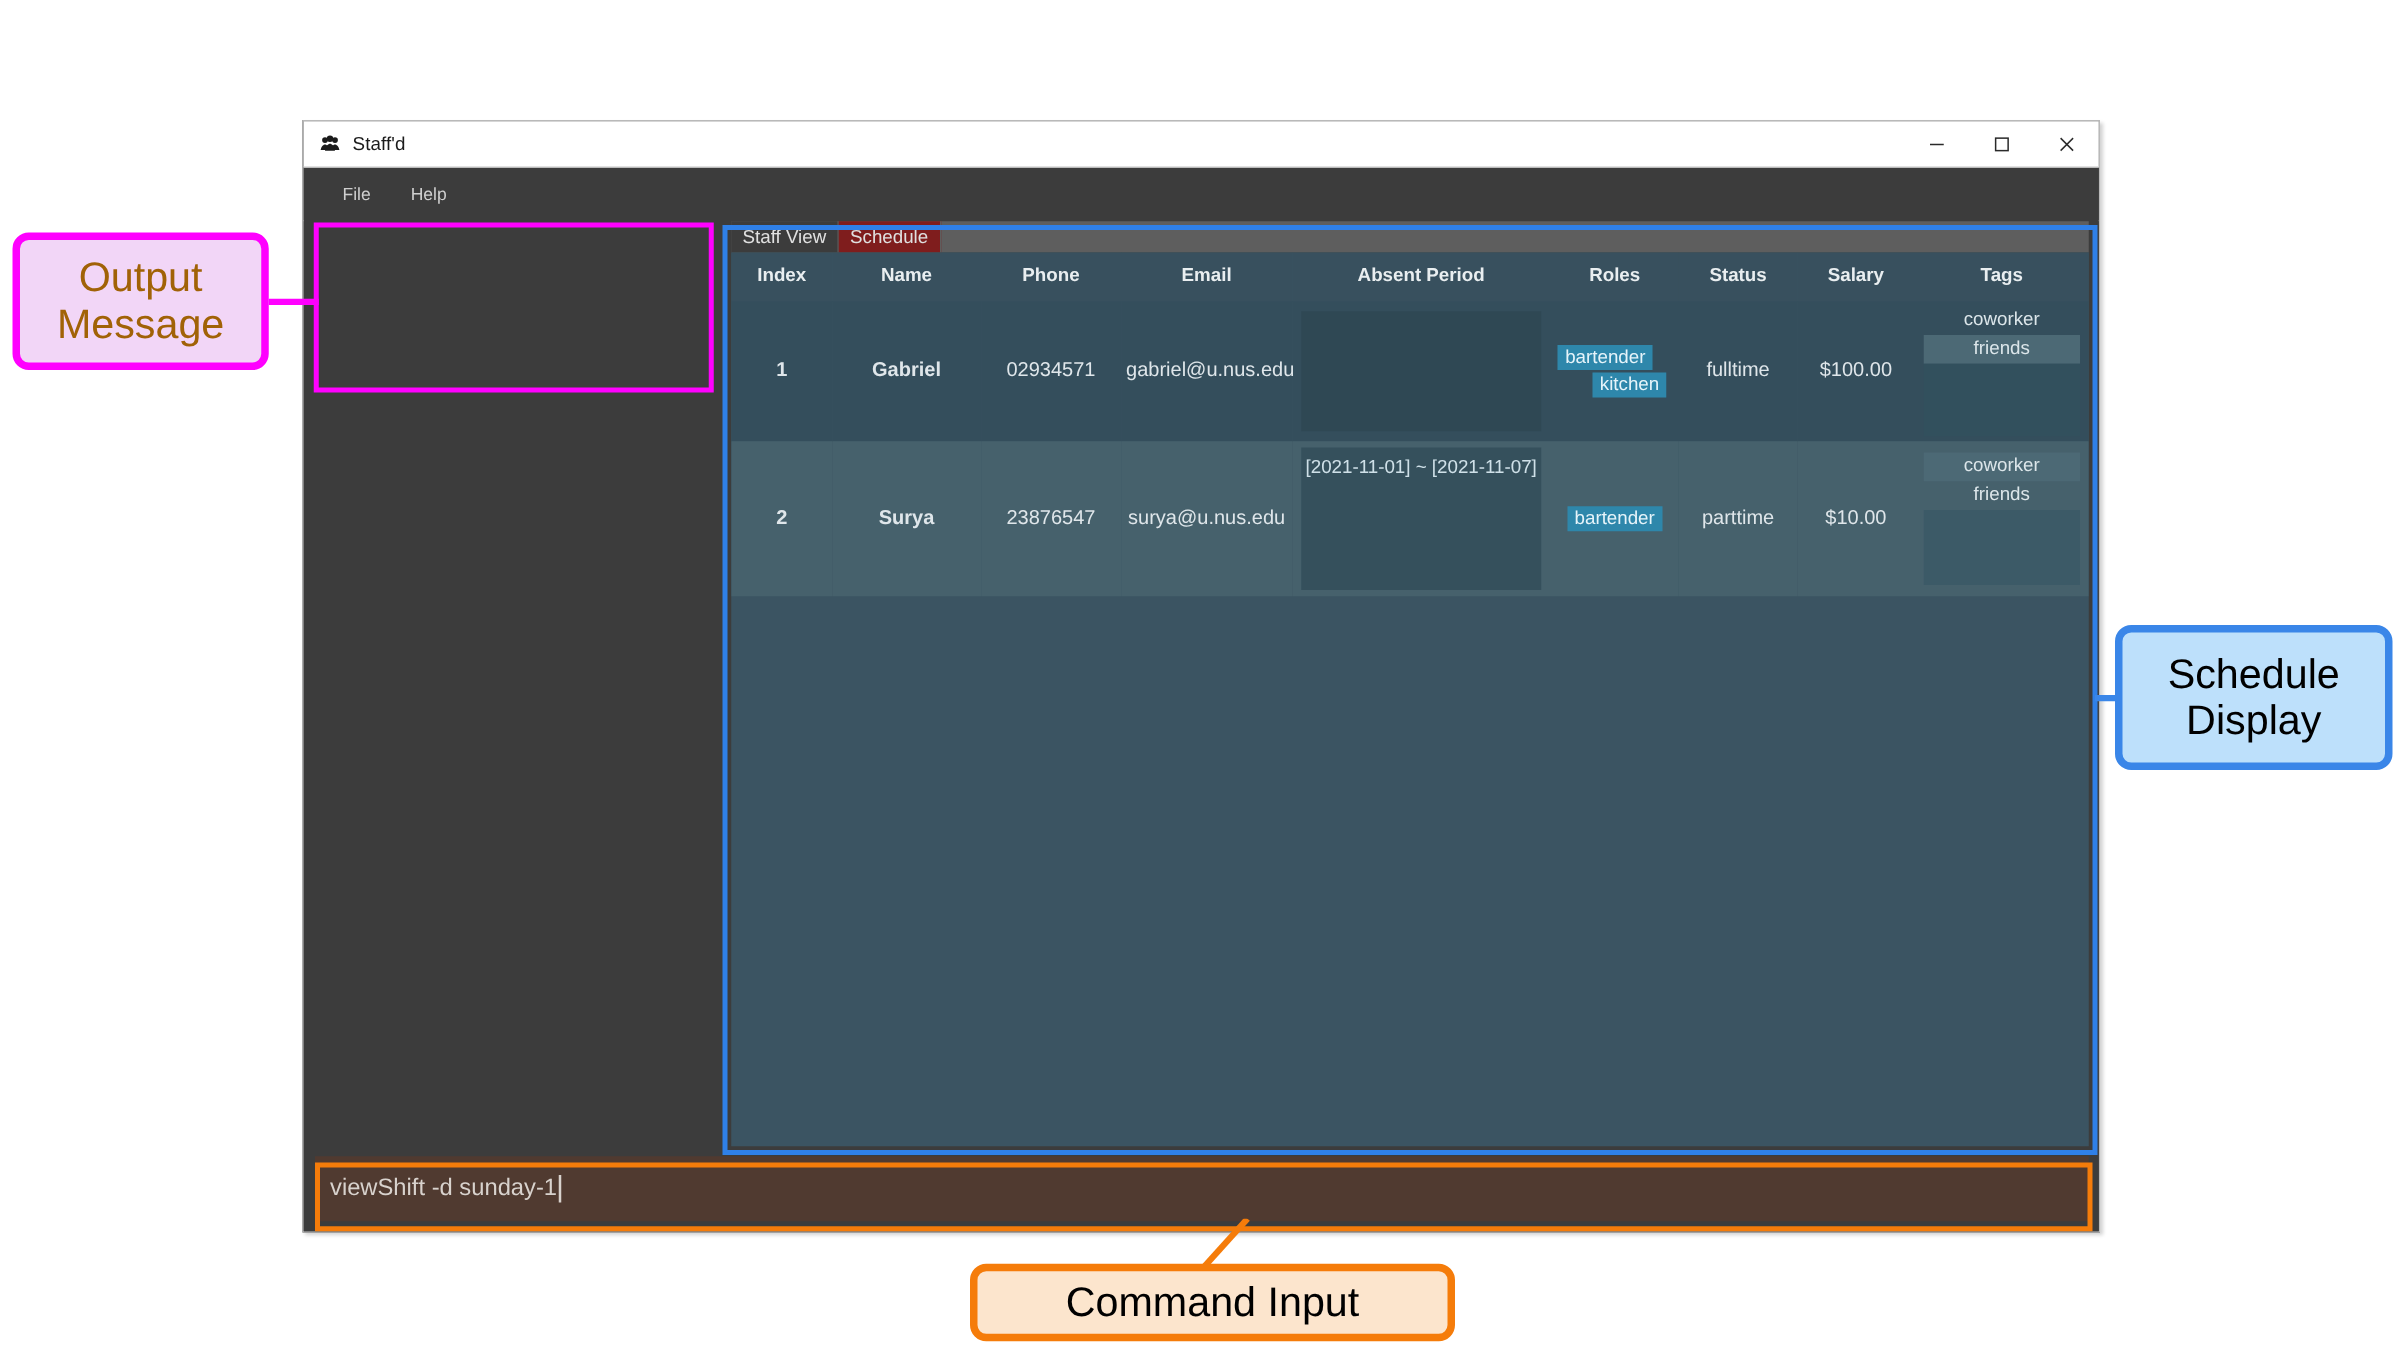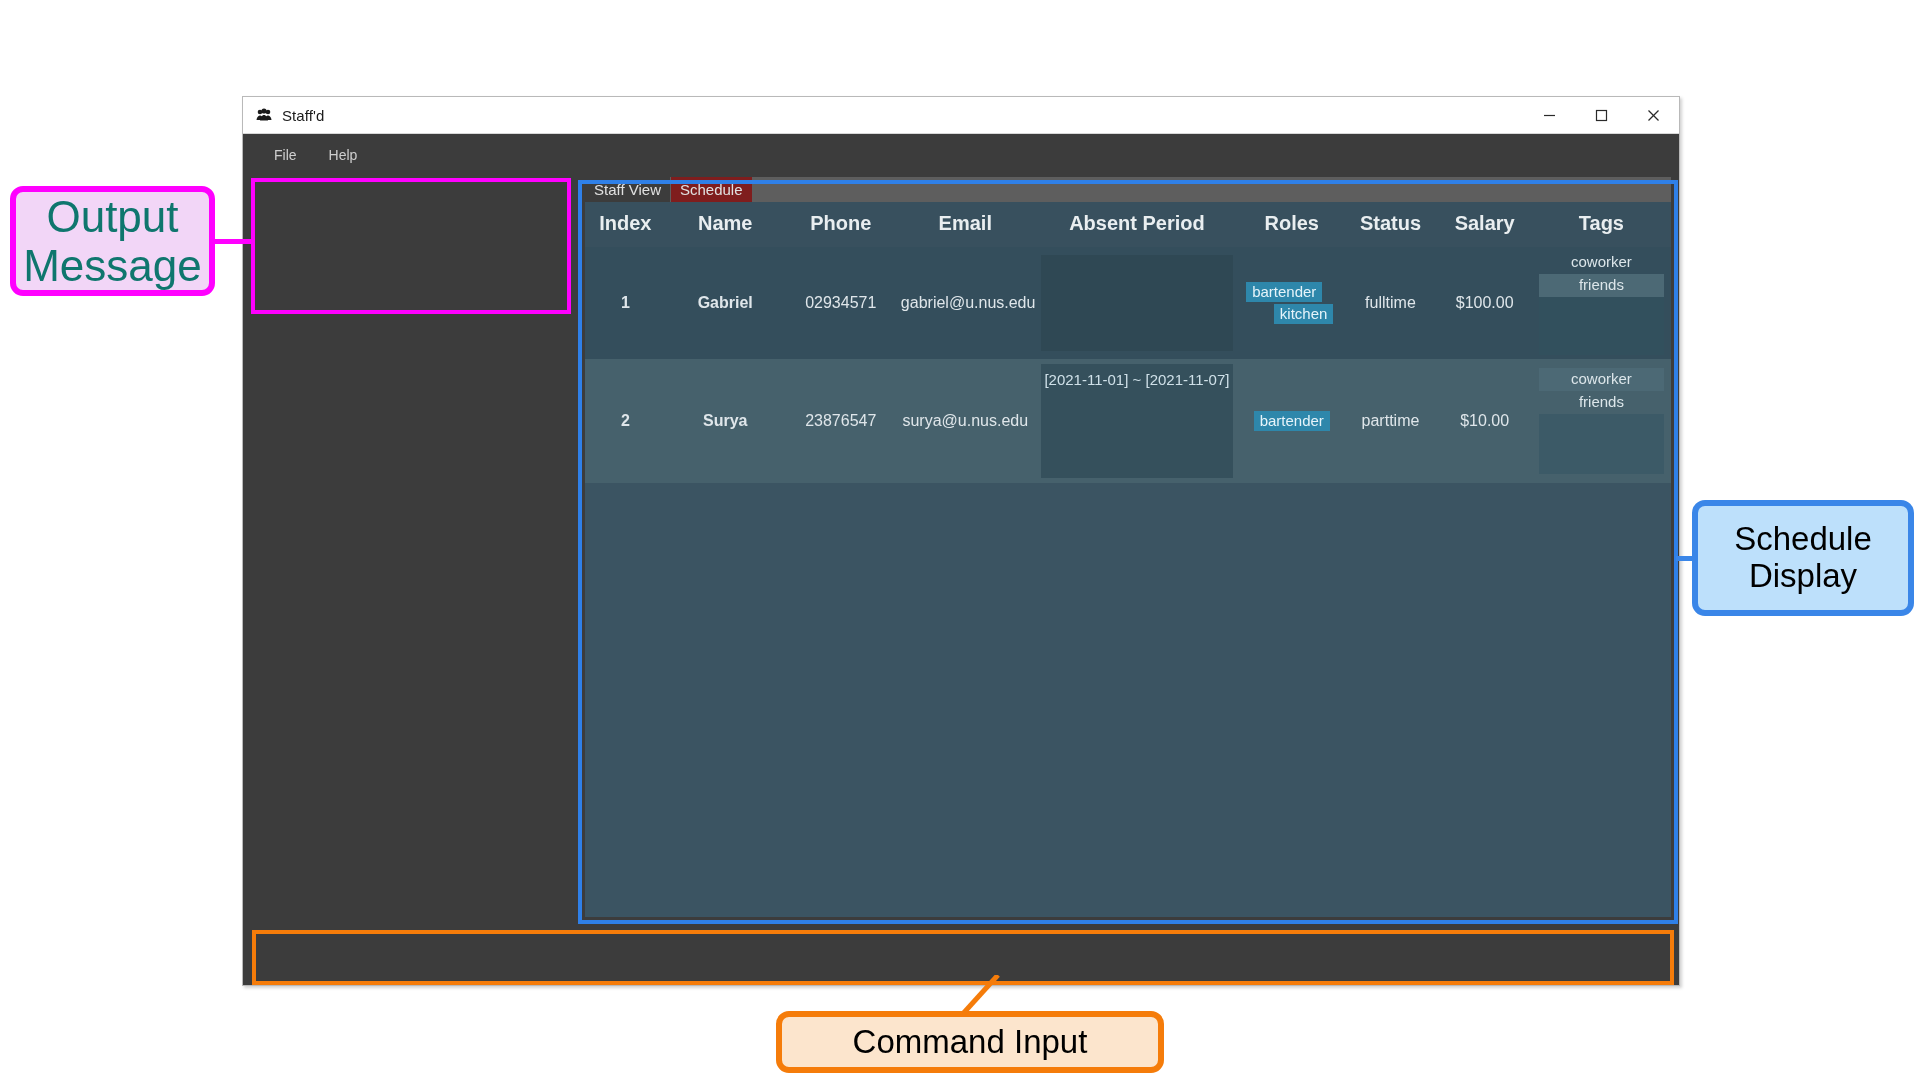--- a/index.html
+++ b/index.html
@@ -105,21 +105,21 @@
   
   .table-wrap {
     position: absolute; left: 0; top: 25px; right: 0; bottom: 0;
     background: #3b5462;
     overflow: hidden;
   }
   table.staff-table { width: 100%; border-collapse: collapse; table-layout: fixed; }
   table.staff-table th {
     background: #38505e;
     color: #e9eef0;
-    font-size: 20px; font-weight: bold;
+    font-size: 15px; font-weight: bold;
     padding: 10px 4px 12px 4px;
     text-align: center;
     font-family: "Liberation Sans", sans-serif;
     border: none;
   }
   table.staff-table td {
     text-align: center;
     color: #dfe6ea;
     font-size: 16px;
     vertical-align: middle;
@@ -199,21 +199,21 @@
     position: absolute;
     display: flex; align-items: center; justify-content: center;
     text-align: center;
     border-radius: 13px;
     font-family: "Liberation Sans", sans-serif;
     line-height: 1.12;
   }
   .callout-output {
     left: 10px; top: 186px; width: 205px; height: 110px;
     background: #f2d6f7; border: 6px solid #ff00ff;
-    font-size: 44px; color: #0f766e;
+    font-size: 33px; color: #a16207;
   }
   .callout-schedule {
     left: 1692px; top: 500px; width: 222px; height: 116px;
     background: #bde0fb; border: 6px solid #3a86e8;
     font-size: 33px; color: #000;
   }
   .callout-cmd {
     left: 776px; top: 1011px; width: 388px; height: 62px;
     background: #fce5cd; border: 6px solid #f57c0a;
     font-size: 33px; color: #000;
@@ -351,20 +351,24 @@
                     <div class="tag-line">friends</div>
                     <div class="tags-filler"></div>
                   </div>
                 </td>
               </tr>
             </tbody>
           </table>
         </div>
       </div>
 
+      <div class="cmd-input">
+        <span>viewShift -d sunday-1</span>
+          <span class="caret"></span>
+      </div>
 
     </div>
   </div>
 
   <div class="hl hl-output"></div>
   <div class="hl hl-schedule"></div>
   <div class="hl hl-cmd"></div>
 
   <div class="leader leader-output"></div>
   <div class="leader leader-schedule"></div>

